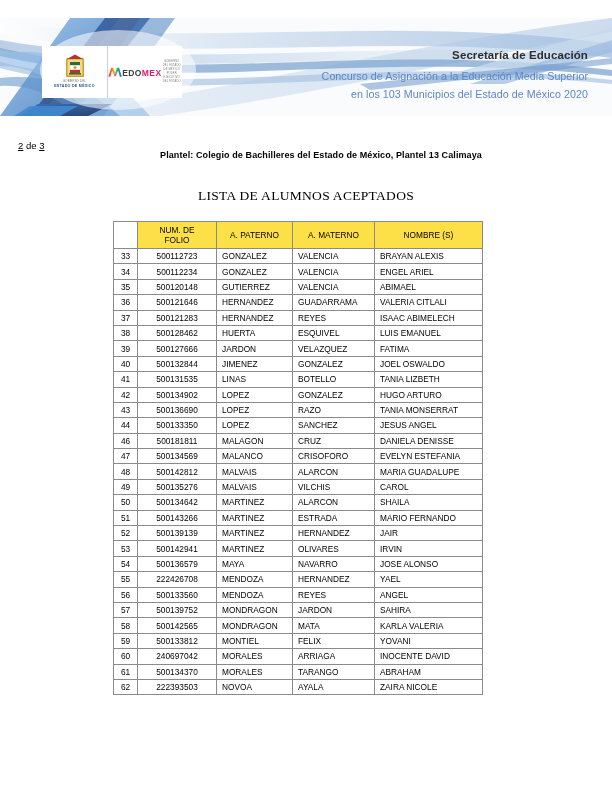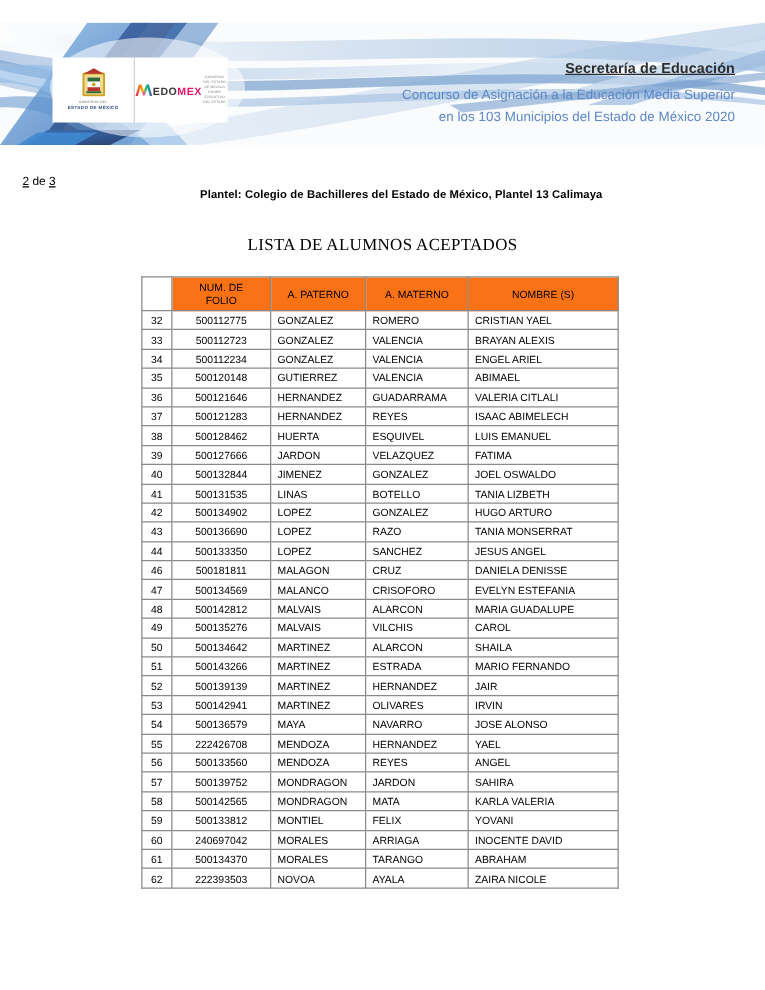--- a/index.html
+++ b/index.html
@@ -91,21 +91,20 @@
     top: 30px;
     text-align: right;
     z-index: 6;
   }
   .sec-edu {
     font-size: 11.5px;
     font-weight: bold;
     color: #2d2d2d;
     letter-spacing: .1px;
     line-height: 15px;
-    text-decoration: underline;
   }
   .concurso-1, .concurso-2 {
     font-size: 10.7px;
     color: #5d87c4;
     line-height: 18px;
     letter-spacing: .05px;
   }
   .concurso-1 { margin-top: 4px; }
 
   
@@ -155,40 +154,40 @@
     color: #000;
   }
   table.lista th, table.lista td {
     border: 1px solid #8a8a8a;
     padding: 0;
     height: 15.4px;
     box-sizing: border-box;
     vertical-align: middle;
   }
   table.lista thead th {
-    background: #f97316;
+    background: #fde047;
     font-weight: normal;
     text-align: center;
     height: 27px;
     font-size: 8.3px;
     line-height: 10px;
   }
   th.c-idx-h {
     border: none;
     background: transparent !important;
     width: 24px;
   }
   .c-idx {
     width: 24px;
     text-align: center;
   }
   .c-folio { width: 79px; text-align: center; }
   .c-pat   { width: 76px; padding-left: 5px !important; }
   .c-mat   { width: 82px; padding-left: 5px !important; }
-  .c-nom   { width: 120px; padding-left: 5px !important; }
+  .c-nom   { width: 108px; padding-left: 5px !important; }
 </style>
 </head>
 <body>
 
 <div class="banner">
 
   <svg class="banner-svg" width="612" height="98" viewBox="0 0 612 98">
     <defs>
       <linearGradient id="gA" x1="0" y1="0" x2="1" y2="0">
         <stop offset="0%" stop-color="#ffffff"></stop>
@@ -305,27 +304,20 @@
           <span>NUM. DE</span><br>
           <span>FOLIO</span>
         </th>
         <th class="c-pat" style="text-align:center;padding-left:0 !important;margin-left:36px;">A. PATERNO</th>
         <th class="c-mat" style="text-align:center;padding-left:0 !important;">A. MATERNO</th>
         <th class="c-nom" style="text-align:center;padding-left:0 !important;">NOMBRE (S)</th>
       </tr>
     </thead>
     <tbody id="tbody">
         <tr>
-          <td class="c-idx">32</td>
-          <td class="c-folio">500112775</td>
-          <td class="c-pat">GONZALEZ</td>
-          <td class="c-mat">ROMERO</td>
-          <td class="c-nom">CRISTIAN YAEL</td>
-        </tr>
-        <tr>
           <td class="c-idx">33</td>
           <td class="c-folio">500112723</td>
           <td class="c-pat">GONZALEZ</td>
           <td class="c-mat">VALENCIA</td>
           <td class="c-nom">BRAYAN ALEXIS</td>
         </tr>
         <tr>
           <td class="c-idx">34</td>
           <td class="c-folio">500112234</td>
           <td class="c-pat">GONZALEZ</td>

